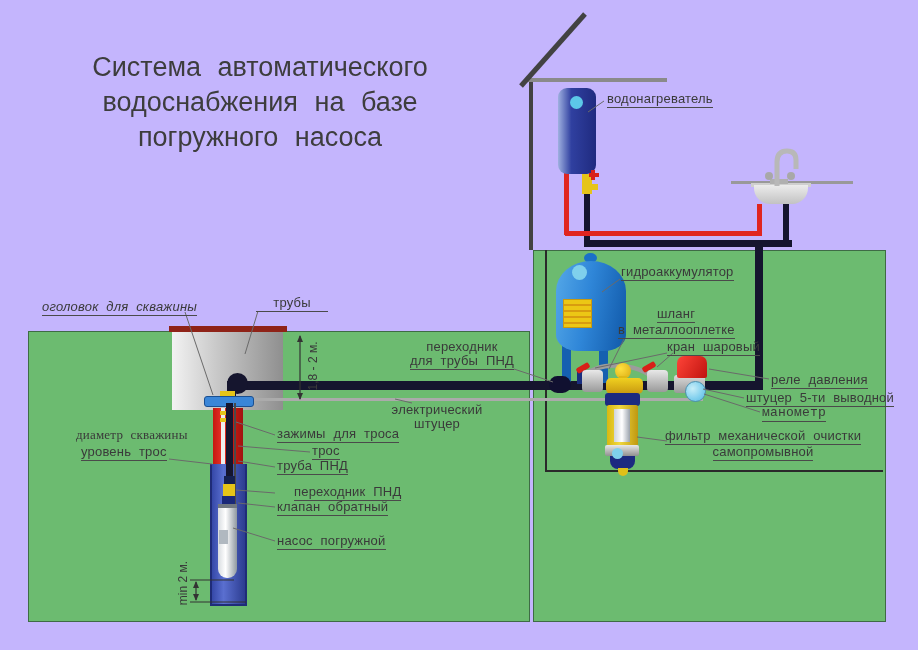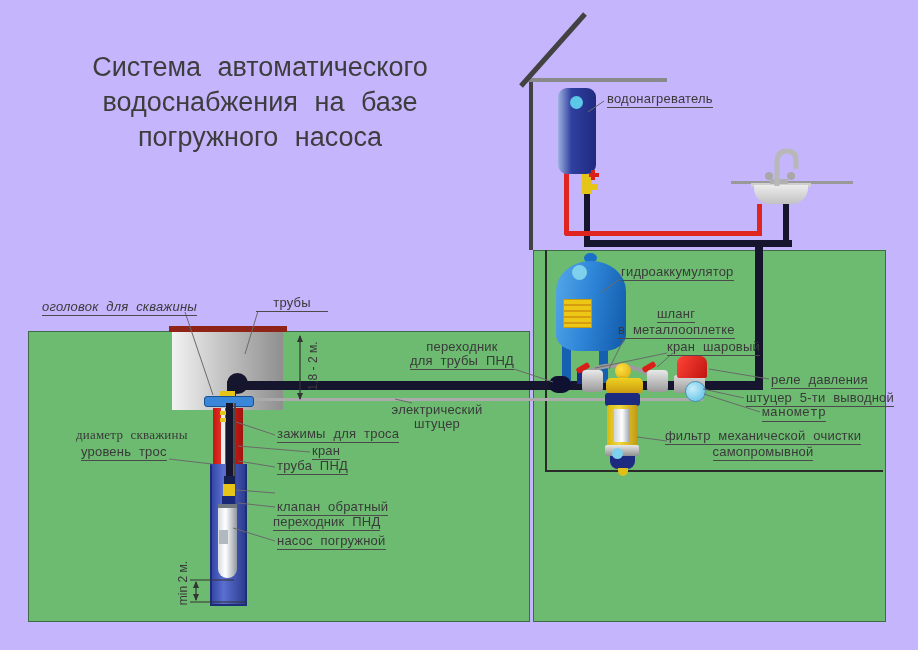--- a/index.html
+++ b/index.html
@@ -196,22 +196,22 @@
     <span>электрический</span><br>
     <span>штуцер</span>
   </div>
 
   <div class="label u" style="left:42px;top:300px;font-style:italic;">оголовок для скважины</div>
   <div class="label u ctr" style="left:256px;top:296px;width:72px;">трубы</div>
   <div class="label" style="left:76px;top:428px;font-family:Liberation Serif, serif;">диаметр скважины</div>
   <div class="label u" style="left:81px;top:445px;">уровень трос</div>
 
   <div class="label u" style="left:277px;top:427px;">зажимы для троса</div>
-  <div class="label u" style="left:312px;top:444px;">кран</div>
+  <div class="label u" style="left:312px;top:444px;">трос</div>
   <div class="label u" style="left:277px;top:459px;">труба ПНД</div>
-  <div class="label u" style="left:273px;top:485px;margin-top:30px;">переходник ПНД</div>
+  <div class="label u" style="left:294px;top:485px;">переходник ПНД</div>
   <div class="label u" style="left:277px;top:500px;">клапан обратный</div>
   <div class="label u" style="left:277px;top:534px;">насос погружной</div>
 
   <div class="vtext" style="left:273px;top:359px;width:80px;">1,8 - 2 м.</div>
   <div class="vtext" style="left:155px;top:576px;width:56px;">min 2 м.</div>
 
 </div>
 
 </body></html>

